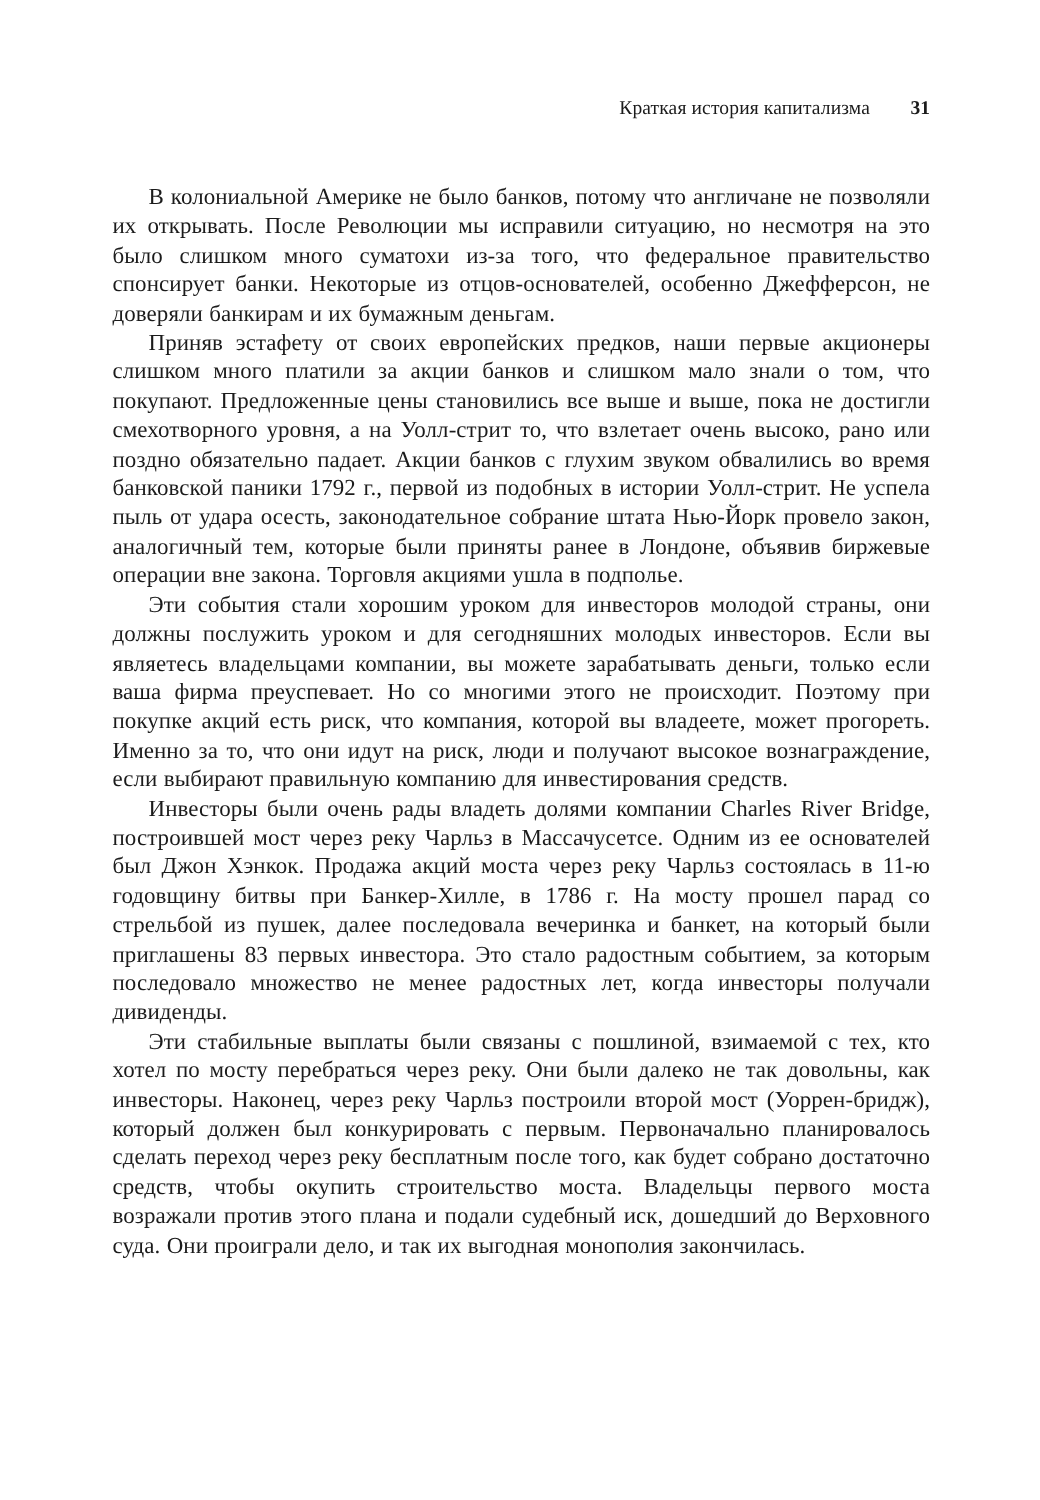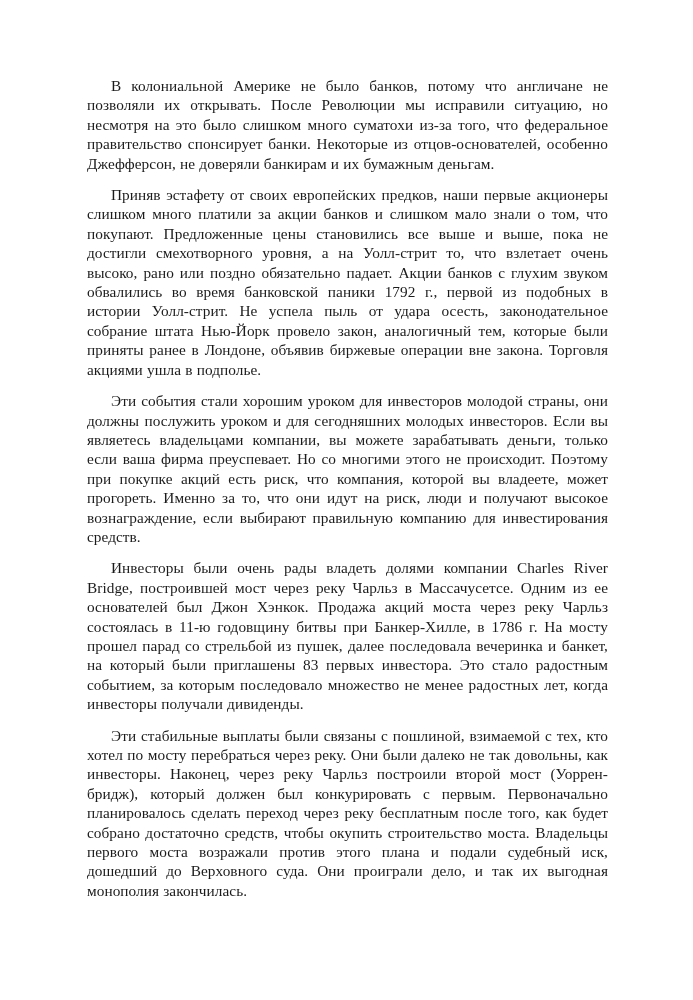--- a/index.html
+++ b/index.html
@@ -32,36 +32,40 @@
   }
   .running-head .rh-title {
     font-weight: normal;
     letter-spacing: 0.1px;
     margin-right: 27px;
   }
   .running-head .rh-page {
     font-weight: bold;
   }
   .text-block p {
-    margin: 12px;
+    margin: 0;
     font-size: 15.3px;
     line-height: 19.4px;
     text-align: justify;
     text-indent: 24px;
     letter-spacing: 0.05px;
     word-spacing: 0.3px;
     hyphens: auto;
     -webkit-hyphens: auto;
   }
 </style>
 </head>
 <body>
 
 <div class="page">
 
+  <header class="running-head">
+    <span class="rh-title">Краткая история капитализма</span>
+    <span class="rh-page">31</span>
+  </header>
 
   <main class="text-block">
     <p>В колониальной Америке не было банков, потому что англичане не позволяли их открывать. После Революции мы исправили ситуацию, но несмотря на это было слишком много суматохи из-за того, что федеральное правительство спонсирует банки. Некоторые из отцов-основателей, особенно Джефферсон, не доверяли банкирам и их бумажным деньгам.</p>
     <p>Приняв эстафету от своих европейских предков, наши первые акционеры слишком много платили за акции банков и слишком мало знали о том, что покупают. Предложенные цены становились все выше и выше, пока не достигли смехотворного уровня, а на Уолл-стрит то, что взлетает очень высоко, рано или поздно обязательно падает. Акции банков с глухим звуком обвалились во время банковской паники 1792 г., первой из подобных в истории Уолл-стрит. Не успела пыль от удара осесть, законодательное собрание штата Нью-Йорк провело закон, аналогичный тем, которые были приняты ранее в Лондоне, объявив биржевые операции вне закона. Торговля акциями ушла в подполье.</p>
     <p>Эти события стали хорошим уроком для инвесторов молодой страны, они должны послужить уроком и для сегодняшних молодых инвесторов. Если вы являетесь владельцами компании, вы можете зарабатывать деньги, только если ваша фирма преуспевает. Но со многими этого не происходит. Поэтому при покупке акций есть риск, что компания, которой вы владеете, может прогореть. Именно за то, что они идут на риск, люди и получают высокое вознаграждение, если выбирают правильную компанию для инвестирования средств.</p>
     <p>Инвесторы были очень рады владеть долями компании Charles River Bridge, построившей мост через реку Чарльз в Массачусетсе. Одним из ее основателей был Джон Хэнкок. Продажа акций моста через реку Чарльз состоялась в 11-ю годовщину битвы при Банкер-Хилле, в 1786 г. На мосту прошел парад со стрельбой из пушек, далее последовала вечеринка и банкет, на который были приглашены 83 первых инвестора. Это стало радостным событием, за которым последовало множество не менее радостных лет, когда инвесторы получали дивиденды.</p>
     <p>Эти стабильные выплаты были связаны с пошлиной, взимаемой с тех, кто хотел по мосту перебраться через реку. Они были далеко не так довольны, как инвесторы. Наконец, через реку Чарльз построили второй мост (Уоррен-бридж), который должен был конкурировать с первым. Первоначально планировалось сделать переход через реку бесплатным после того, как будет собрано достаточно средств, чтобы окупить строительство моста. Владельцы первого моста возражали против этого плана и подали судебный иск, дошедший до Верховного суда. Они проиграли дело, и так их выгодная монополия закончилась.</p>
   </main>
 
 </div>

